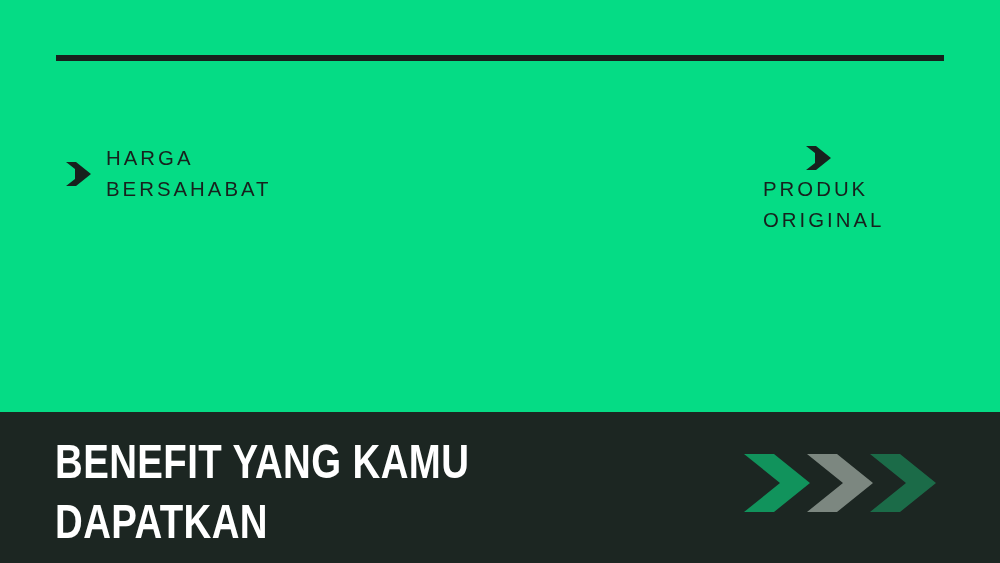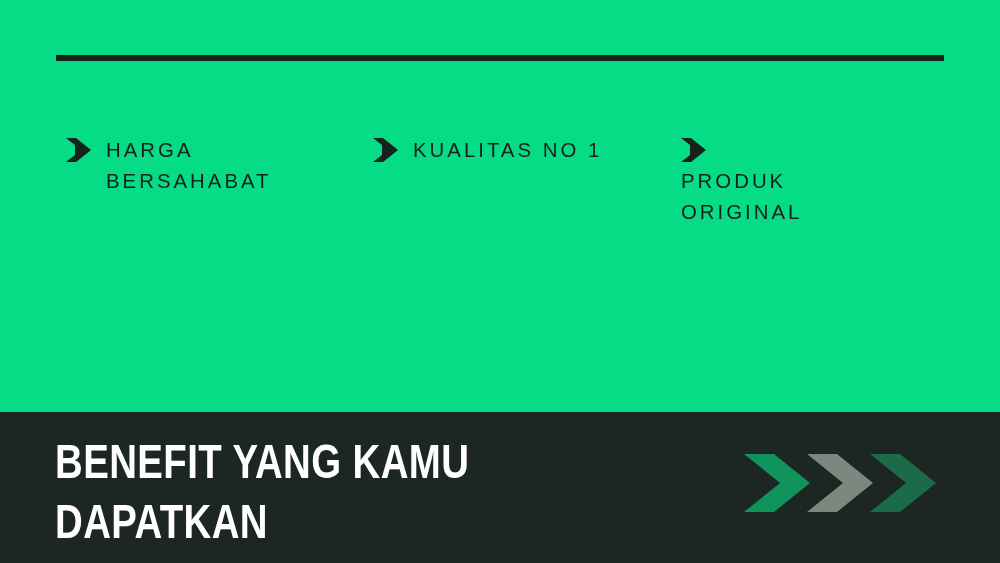--- a/index.html
+++ b/index.html
@@ -42,23 +42,23 @@
   .benefits {
     position: absolute;
     left: 0;
     top: 134px;
     width: 1000px;
     height: 120px;
   }
 
   .benefit-item {
     position: absolute;
-    top: 0;
+    top: 8px;
     display: flex;
-    align-items: flex-start;
+    align-items: center;
   }
   .benefit-item.i0 { left: 66px;  width: 290px; }
   .benefit-item.i1 { left: 373px; width: 300px; }
   .benefit-item.i2 { left: 681px; width: 290px; flex-direction: column; }
 
   .bullet-chevron {
     flex: 0 0 auto;
     width: 26px;
     height: 30px;
     margin-top: 1px;
@@ -137,28 +137,20 @@
       <div class="benefit-item i0">
         <span class="bullet-chevron">
           <svg width="26" height="30" viewBox="0 0 26 30" xmlns="http://www.w3.org/2000/svg">
             <path d="M0 3 L10 3 L25 15 L10 27 L0 27 L9 20 L9 10 Z" fill="#17211D"></path>
           </svg>
         </span>
         <span class="benefit-label">HARGA
 BERSAHABAT</span>
       </div>
 
-      <div class="benefit-item i1">
-        <span class="bullet-chevron">
-          <svg width="26" height="30" viewBox="0 0 26 30" xmlns="http://www.w3.org/2000/svg">
-            <path d="M0 3 L10 3 L25 15 L10 27 L0 27 L9 20 L9 10 Z" fill="#17211D"></path>
-          </svg>
-        </span>
-        <span class="benefit-label">KUALITAS NO 1</span>
-      </div>
 
       <div class="benefit-item i2">
         <span class="bullet-chevron">
           <svg width="26" height="30" viewBox="0 0 26 30" xmlns="http://www.w3.org/2000/svg">
             <path d="M0 3 L10 3 L25 15 L10 27 L0 27 L9 20 L9 10 Z" fill="#17211D"></path>
           </svg>
         </span>
         <span class="benefit-label">PRODUK
 ORIGINAL</span>
       </div>

